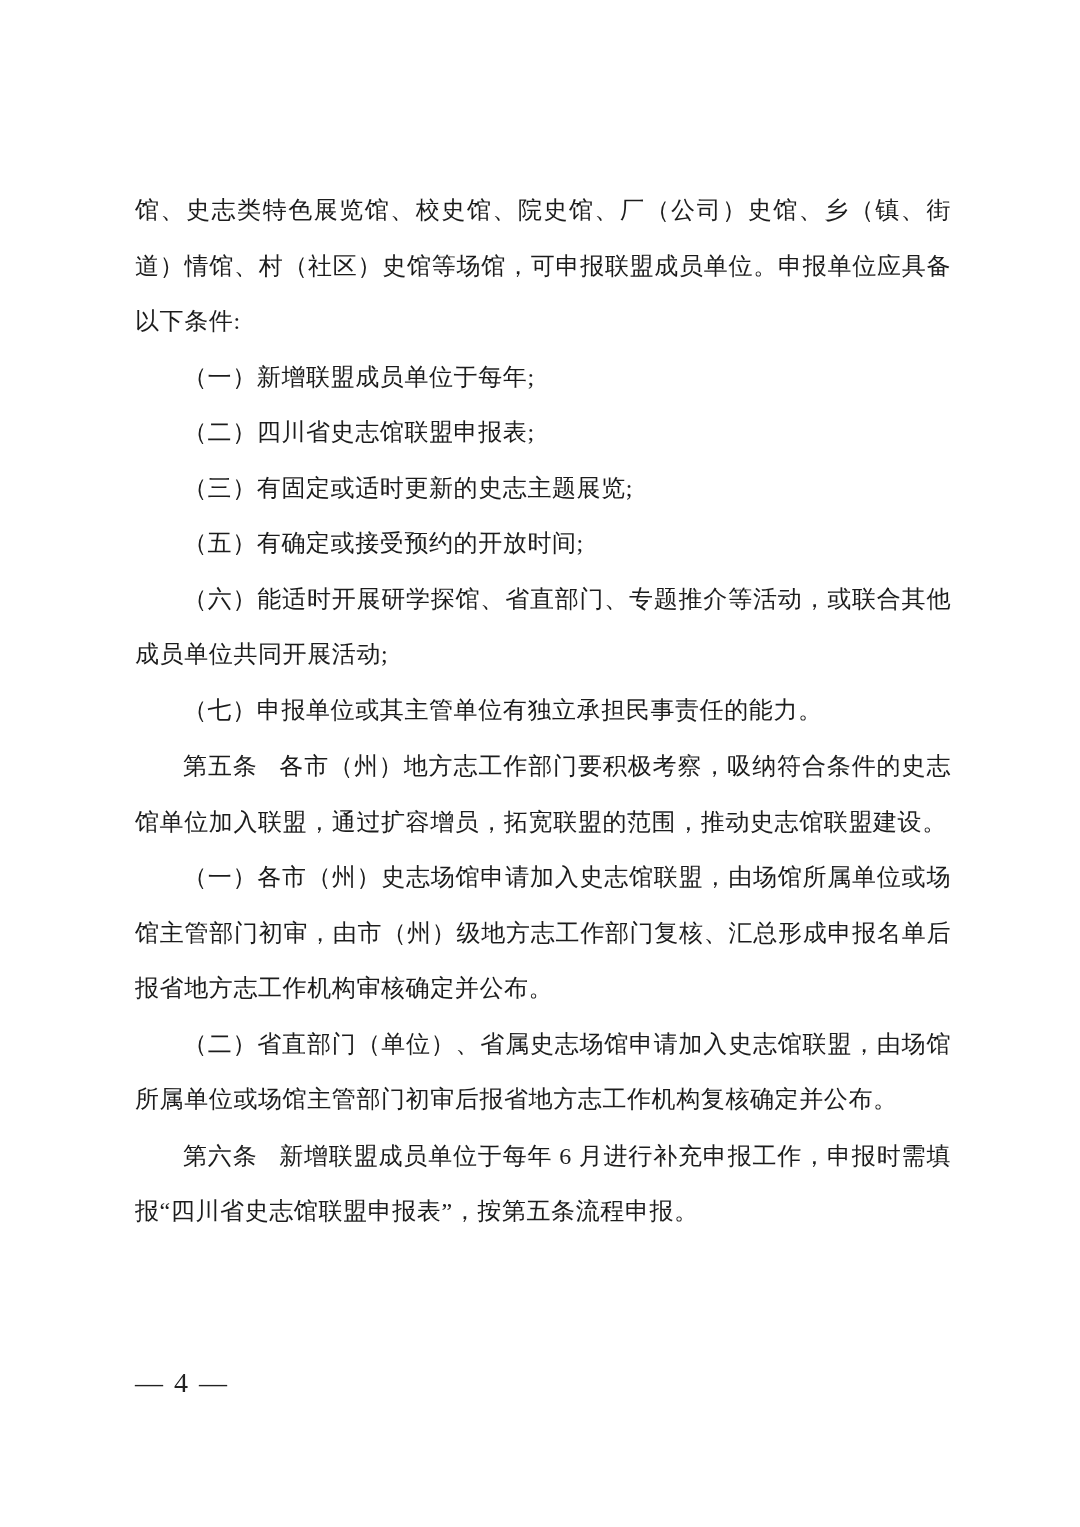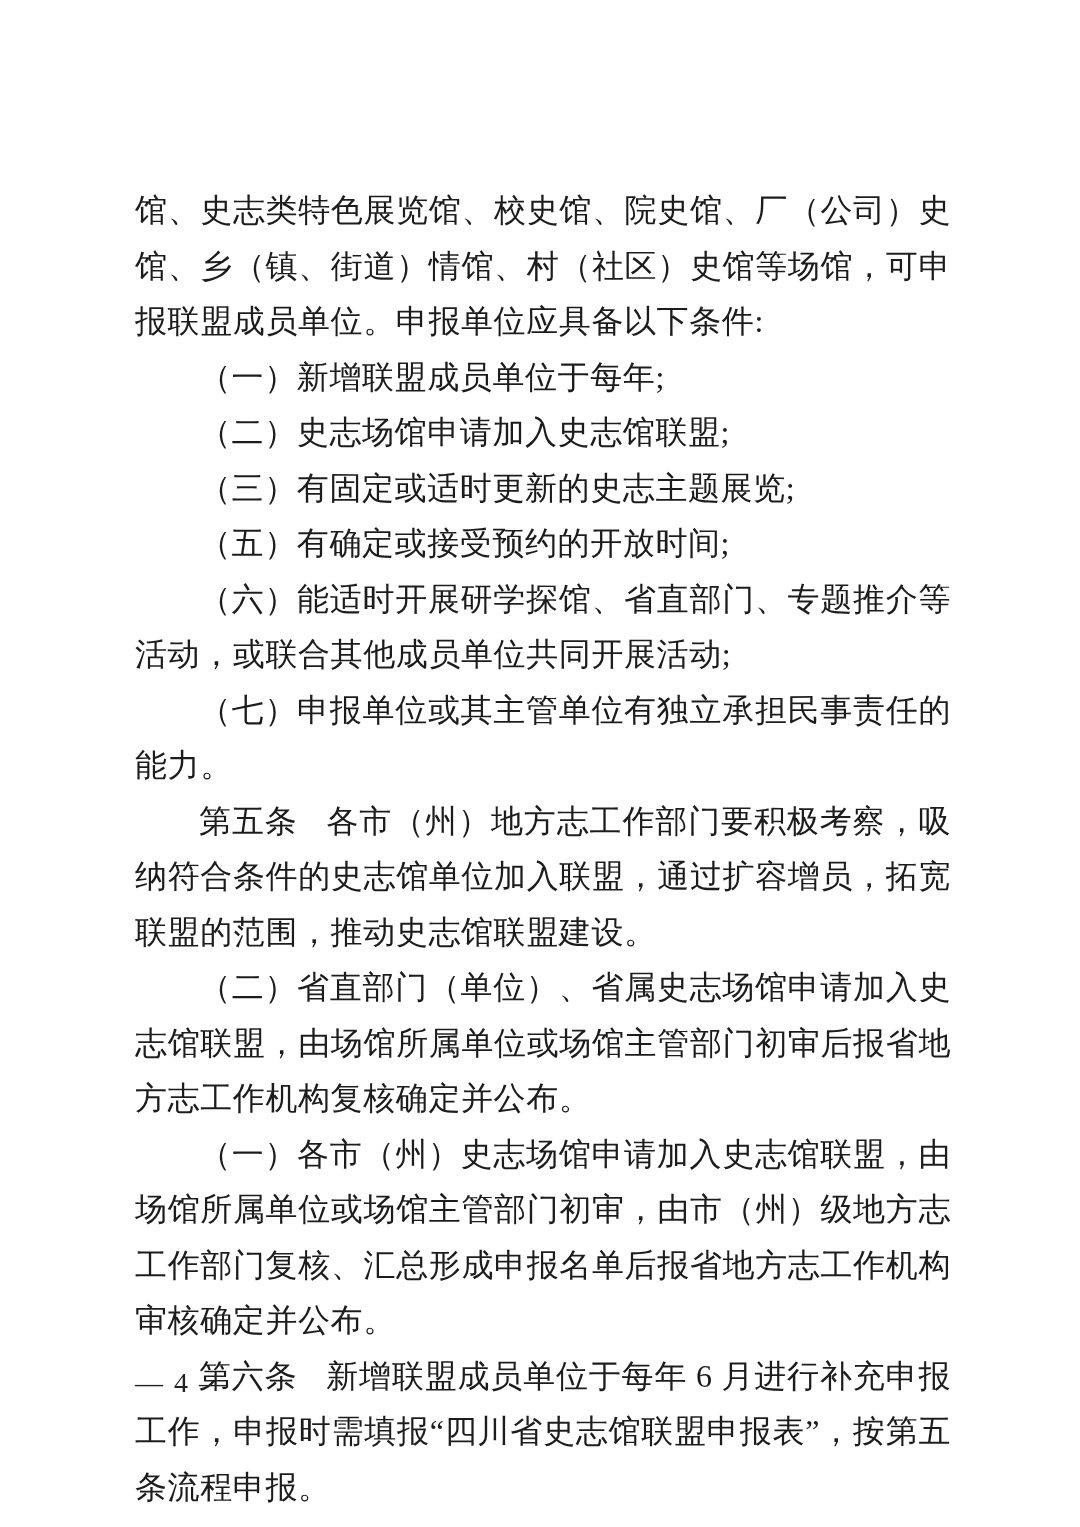--- a/index.html
+++ b/index.html
@@ -17,21 +17,21 @@
     overflow: hidden;
   }
   .content {
     position: absolute;
     left: 135px;
     top: 183px;
     width: 816px;
   }
   .para {
     margin: 0;
-    font-size: 32px;
+    font-size: 24px;
     line-height: 55.5px;
     letter-spacing: 0.6px;
     text-align: justify;
     text-align-last: left;
     text-indent: 2em;
     word-break: break-all;
   }
   .para.no-indent {
     text-indent: 0;
   }
@@ -53,30 +53,30 @@
 </head>
 <body>
 
 <div class="page">
 
   <main class="content">
 
     <p class="para no-indent">馆、史志类特色展览馆、校史馆、院史馆、厂（公司）史馆、乡（镇、街道）情馆、村（社区）史馆等场馆，可申报联盟成员单位。申报单位应具备以下条件:</p>
 
     <p class="para">（一）新增联盟成员单位于每年;</p>
-    <p class="para">（二）史志场馆申请加入史志馆联盟;</p>
+    <p class="para">（二）四川省史志馆联盟申报表;</p>
     <p class="para">（三）有固定或适时更新的史志主题展览;</p>
     <p class="para">（五）有确定或接受预约的开放时间;</p>
     <p class="para">（六）能适时开展研学探馆、省直部门、专题推介等活动，或联合其他成员单位共同开展活动;</p>
     <p class="para">（七）申报单位或其主管单位有独立承担民事责任的能力。</p>
 
     <p class="para"><span class="term">第五条</span><span>各市（州）地方志工作部门要积极考察，吸纳符合条件的史志馆单位加入联盟，通过扩容增员，拓宽联盟的范围，推动史志馆联盟建设。</span></p>
 
+    <p class="para">（一）各市（州）史志场馆申请加入史志馆联盟，由场馆所属单位或场馆主管部门初审，由市（州）级地方志工作部门复核、汇总形成申报名单后报省地方志工作机构审核确定并公布。</p>
     <p class="para">（二）省直部门（单位）、省属史志场馆申请加入史志馆联盟，由场馆所属单位或场馆主管部门初审后报省地方志工作机构复核确定并公布。</p>
-    <p class="para">（一）各市（州）史志场馆申请加入史志馆联盟，由场馆所属单位或场馆主管部门初审，由市（州）级地方志工作部门复核、汇总形成申报名单后报省地方志工作机构审核确定并公布。</p>
 
     <p class="para"><span class="term">第六条</span><span>新增联盟成员单位于每年 6 月进行补充申报工作，申报时需填报“四川省史志馆联盟申报表”，按第五条流程申报。</span></p>
 
   </main>
 
   <div class="footer">
     <span>— 4 —</span>
   </div>
 
 </div>

